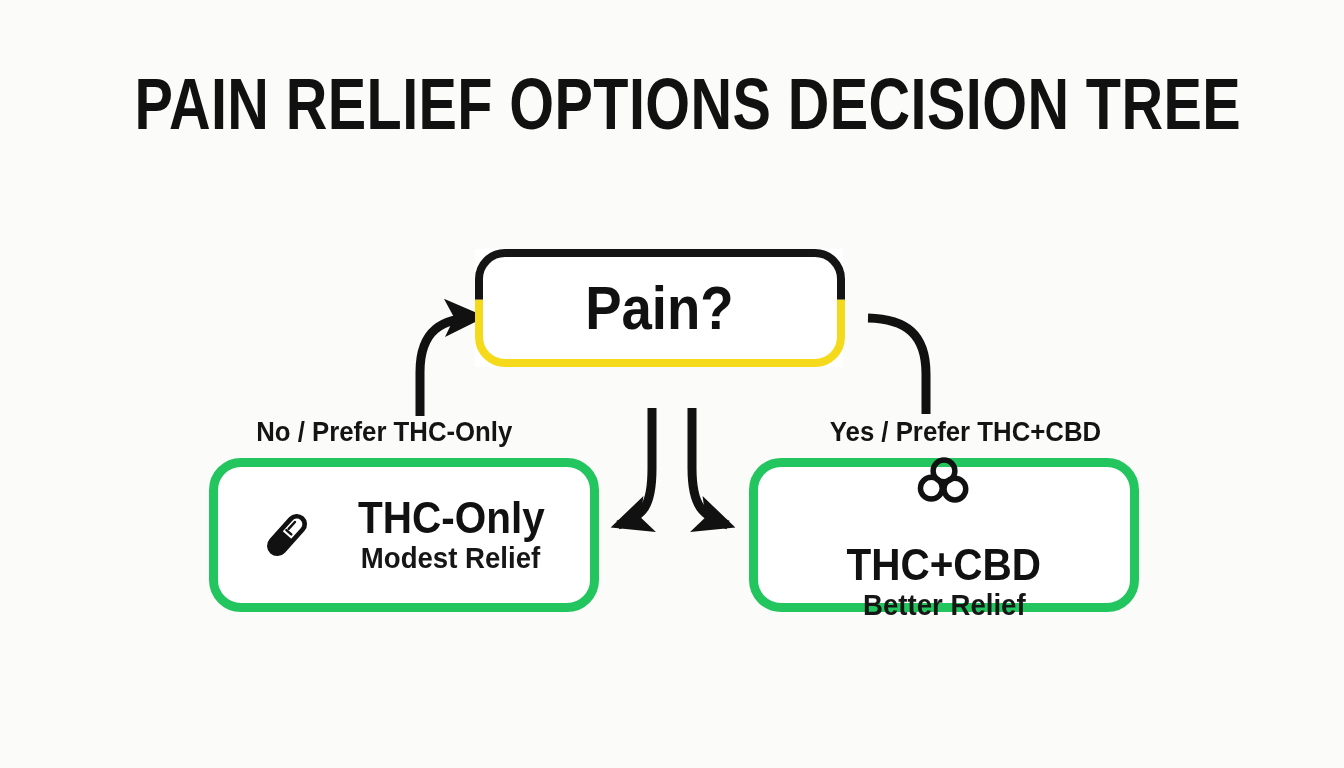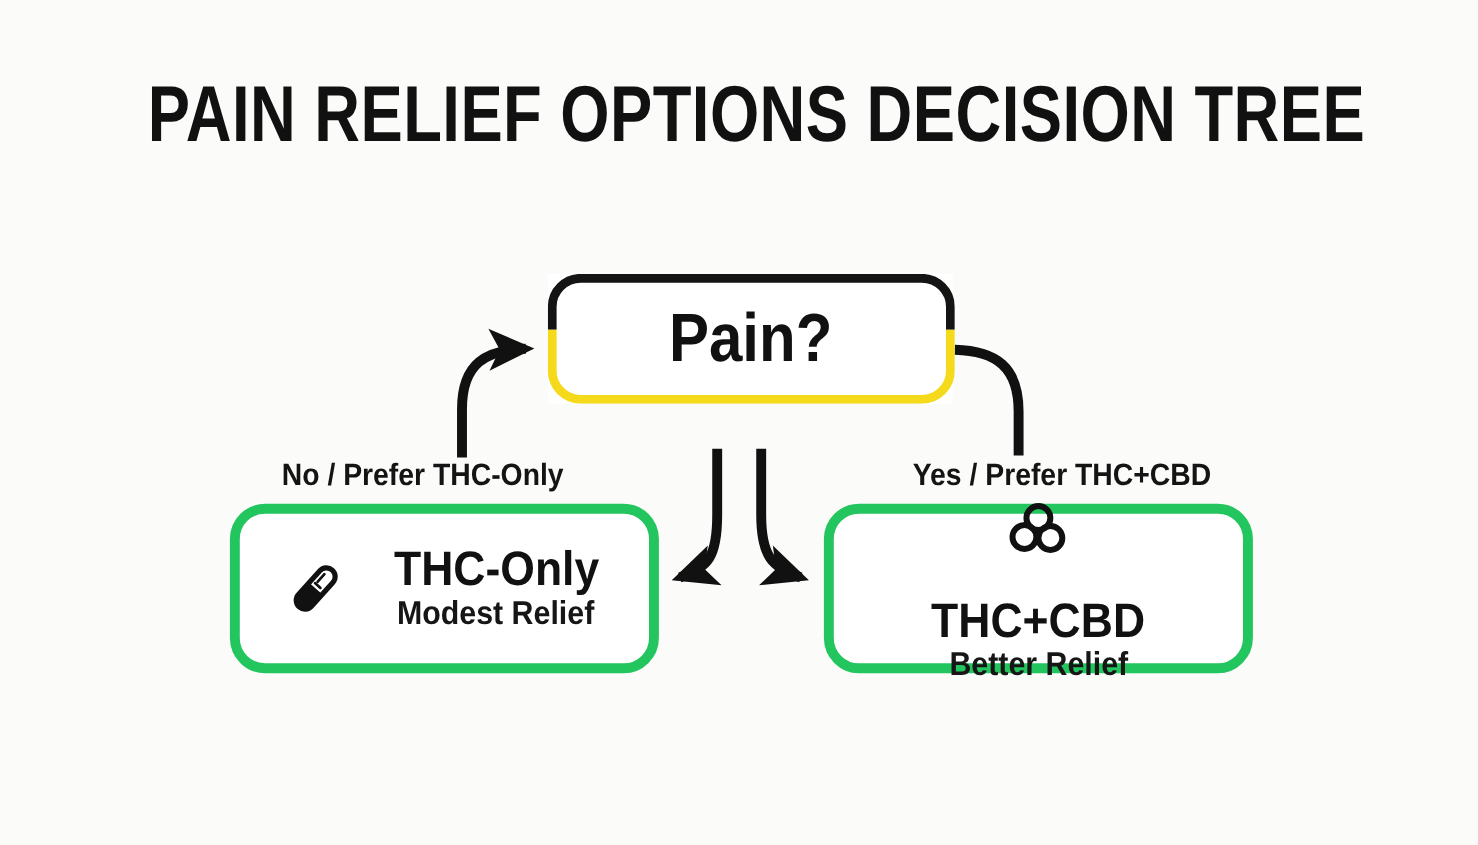--- a/index.html
+++ b/index.html
@@ -55,21 +55,21 @@
     position: absolute;
     box-sizing: border-box;
     background: #ffffff;
     display: flex;
     align-items: center;
     justify-content: center;
   }
 
   
   .root-node {
-    left: 498px;
+    left: 475px;
     top: 249px;
     width: 368px;
     height: 118px;
   }
   .root-shell {
     position: absolute;
     inset: 0;
   }
   .root-half {
     position: absolute;

